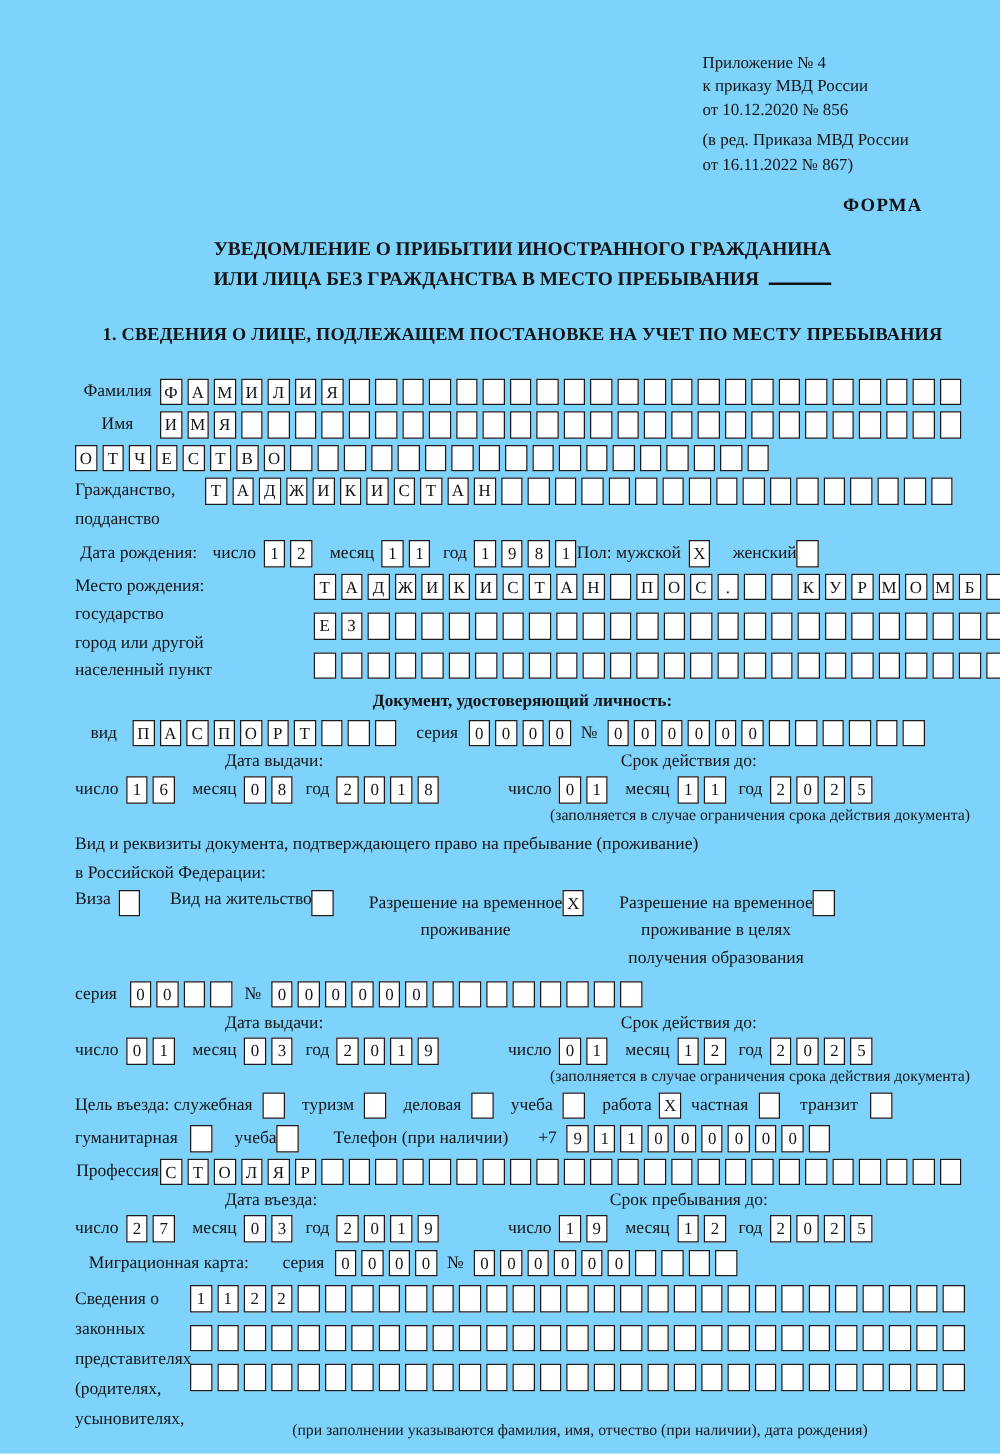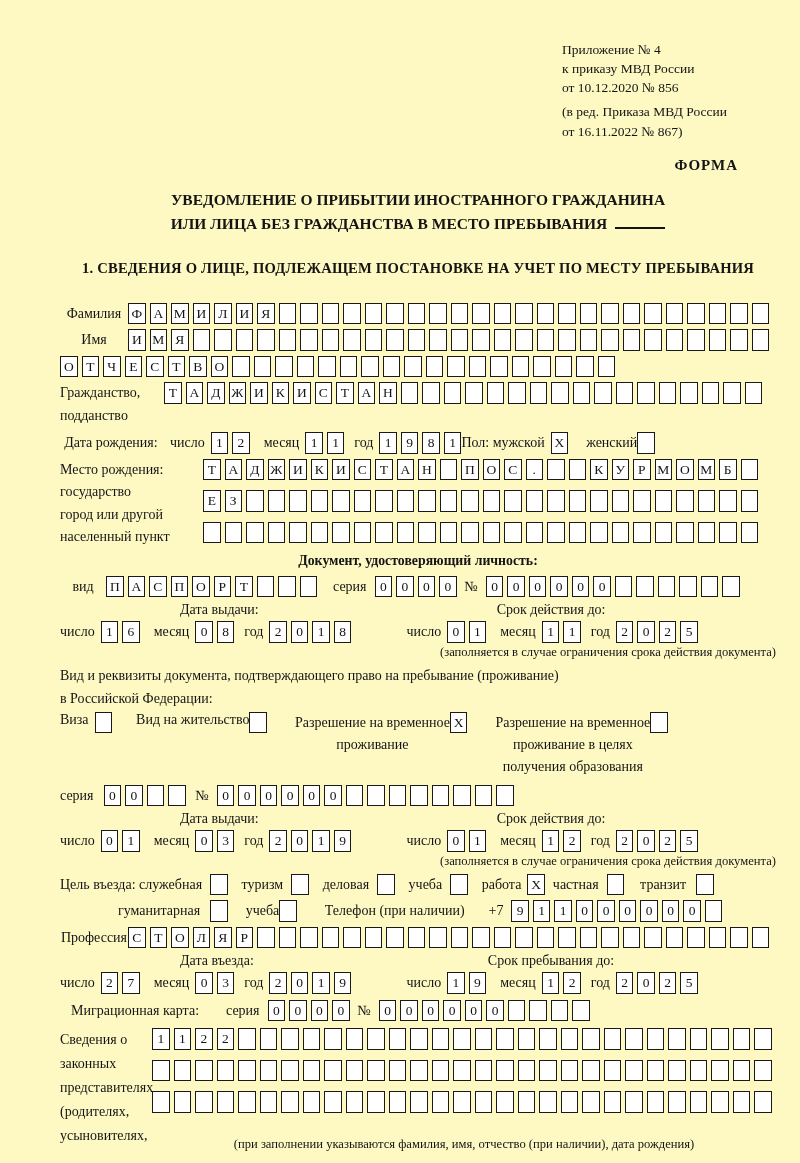--- a/index.html
+++ b/index.html
@@ -1,36 +1,36 @@
 <!DOCTYPE html>
 <html><head>
 <meta charset="utf-8">
 <style>
   html,body{margin:0;padding:0;background:#fff;}
   body{width:800px;height:1163px;color:#141414;font-family:"Liberation Serif","DejaVu Serif",serif;}
-  .page{box-sizing:border-box;width:800px;height:1163px;padding:40px 24px 0 60px;overflow:hidden;background:#fef9c3;}
+  .page{box-sizing:border-box;width:800px;height:1163px;padding:40px 24px 0 60px;overflow:hidden;background:#7dd3fc;}
   .annex{width:200px;margin-left:auto;margin-right:14px;font-size:13.5px;line-height:1.42;}
   .annex .amend-top{margin-top:5px;}
   .forma{text-align:right;margin:16px 38px 0 0;font-weight:bold;font-size:15px;letter-spacing:1px;}
   .title{text-align:center;font-weight:bold;font-size:15.5px;line-height:1.55;margin-top:14px;}
   .t-underline{display:inline-block;width:50px;border-bottom:2px solid #141414;height:0.9em;margin-left:8px;}
   .sec-head{text-align:center;font-weight:bold;font-size:14.6px;margin-top:24px;letter-spacing:0.2px;}
   .form-body{margin-top:26px;font-size:14px;}
   .row{display:flex;align-items:center;margin-bottom:5px;text-align:center;}
   .row-top{display:flex;align-items:flex-start;margin-bottom:5px;}
   .lab{flex:none;}
   .lab-block{flex:none;line-height:22.5px;}
   .w68{width:68px}.w104{width:104px}.w143{width:143px}.w92{width:92px}.w46{width:46px}.w150{width:150px}.w102{width:102px}
   .grid{display:flex;gap:4px;flex:none;}
   .gridcol{display:flex;flex-direction:column;gap:10px;flex:1;}
   .cell{flex:none;width:17.5px;height:21.5px;box-sizing:border-box;border:1.6px solid #1a1a1a;display:flex;align-items:center;justify-content:center;font-size:13.5px;background:#fff;}
   .sl{flex:none;}
   .ml6{margin-left:6px}.ml8{margin-left:8px}.ml10{margin-left:10px}.ml12{}
   .ml14{margin-left:14px}.ml16{margin-left:16px}.ml18{margin-left:18px}.ml24{margin-left:24px}
-  .ml28{margin-left:28px}.ml55{margin-left:55px}.ml58{margin-left:58px}
+  .ml28{margin-left:28px}.ml55{margin-left:55px}.ml58{}
   .dual-head{display:flex;margin-bottom:3px;gap:12px;}
   .dh1{margin-left:120px;flex:none;}
   .dh2{margin-left:226px;flex:none;}
   .note-r{text-align:right;font-size:12.6px;margin:2px 0 8px;}
   .center-head{text-align:center;font-weight:bold;font-size:13.8px;margin:4px 0 7px;}
   .textline{margin-bottom:7px;}
   .opt-block{flex:none;text-align:center;line-height:22px;}
   .g-note{text-align:center;font-size:12.6px;margin-top:14px;width:100%;}
   .dateline{display:flex;align-items:center;margin-bottom:2px;}
 </style>
@@ -222,21 +222,21 @@
       <span class="sl ml12">Пол: мужской</span>
       <div class="grid ml6">
           <span class="cell">X</span>
         </div>
       <span class="sl ml18">женский</span>
       <div class="grid ml12">
           <span class="cell"></span>
         </div>
     </div>
 
-    <div class="row-top" style="margin-top:4px;margin-bottom:2px;">
+    <div class="row-top" style="margin-top:4px;margin-bottom:2px;gap:48px;">
       <div class="lab-block w143">
         <div>Место рождения:</div>
         <div>государство</div>
         <div>город или другой</div>
         <div>населенный пункт</div>
       </div>
       <div class="gridcol">
         <div class="grid">
             <span class="cell">Т</span>
             <span class="cell">А</span>

